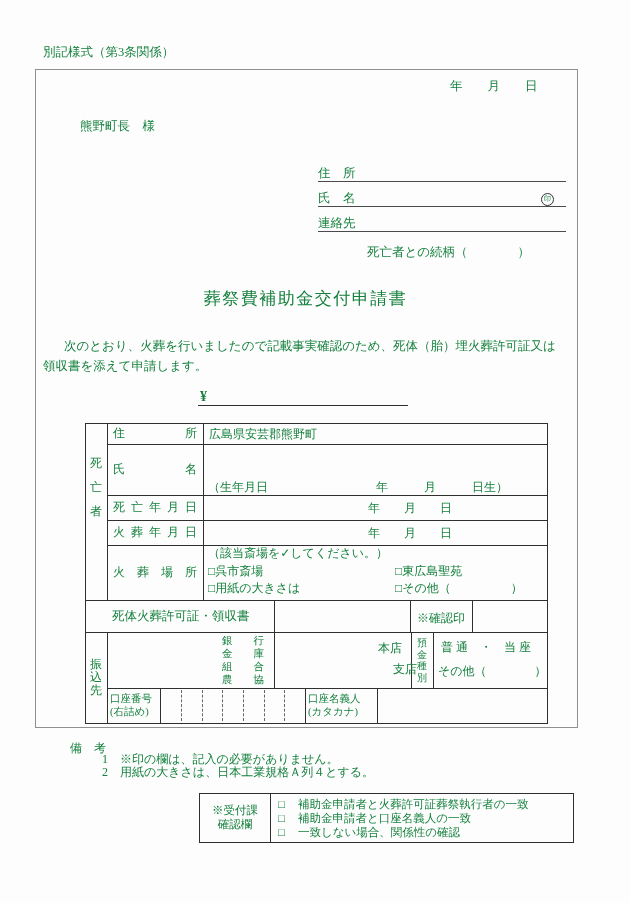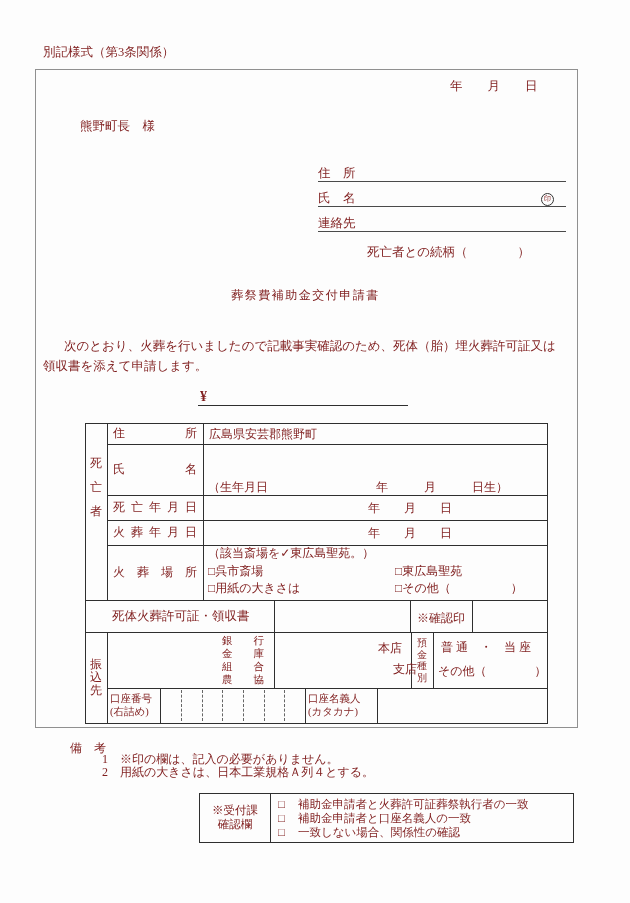--- a/index.html
+++ b/index.html
@@ -1,17 +1,17 @@
 <!DOCTYPE html>
 <html><head>
 <meta charset="utf-8">
 <style>
   html,body{margin:0;padding:0;background:#fff;}
   .sheet{position:relative;width:630px;height:903px;background:#fdfdfd;overflow:hidden;
-         font-family:"Liberation Serif","DejaVu Serif",serif;color:#7f1d1d;}
+         font-family:"Liberation Serif","DejaVu Serif",serif;color:#15803d;}
   .t{position:absolute;white-space:pre;line-height:1.25;}
   .fs10{font-size:10px}.fs105{font-size:10.5px}.fs115{font-size:11.5px}
   .fs12{font-size:12px}.fs125{font-size:12.5px}.fs14{font-size:14px}
   .hl{position:absolute;height:1px;background:#2f2f2f;}
   .vl{position:absolute;width:1px;background:#2f2f2f;}
   .ul{position:absolute;height:1px;background:#4a4a4a;}
   .dash{position:absolute;width:0;border-left:1px dashed #666;}
   .frame{position:absolute;border:1px solid #909090;}
   .jlabel{position:absolute;left:113px;width:84px;font-size:12px;
           text-align:justify;text-align-last:justify;white-space:normal;}
@@ -40,21 +40,21 @@
 
   <div class="t fs125" style="left:318px;top:191px">氏　名</div>
   <div class="seal" style="left:541px;top:193px">印</div>
   <div class="ul" style="left:318px;top:206px;width:248px"></div>
 
   <div class="t fs125" style="left:318px;top:216px">連絡先</div>
   <div class="ul" style="left:318px;top:231px;width:248px"></div>
 
   <div class="t fs125" style="left:367px;top:245px">死亡者との続柄（　　　　）</div>
 
-  <div class="ctr" style="left:35px;top:287px;width:541px;font-size:12px;letter-spacing:1.5px">葬祭費補助金交付申請書</div>
+  <div class="ctr" style="left:35px;top:287px;width:541px;font-size:17px;letter-spacing:1.5px">葬祭費補助金交付申請書</div>
 
   <div class="t fs125" style="left:64px;top:339px">次のとおり、火葬を行いましたので記載事実確認のため、死体（胎）埋火葬許可証又は</div>
   <div class="t fs125" style="left:43px;top:359px">領収書を添えて申請します。</div>
 
   <div class="t fs14" style="left:200px;top:388px;font-weight:bold">¥</div>
   <div class="ul" style="left:198px;top:405px;width:210px;background:#2f2f2f"></div>
 
   <div class="hl" style="left:85px;top:423px;width:462px"></div>
   <div class="hl" style="left:107px;top:444px;width:440px"></div>
   <div class="hl" style="left:107px;top:495px;width:440px"></div>
@@ -94,21 +94,21 @@
   <div class="jlabel" style="top:444px;line-height:51px">氏 名</div>
   <div class="t fs12" style="left:208px;top:480px">（生年月日　　　　　　　　　年　　　月　　　日生）</div>
 
   <div class="jlabel" style="top:495px;line-height:25px">死 亡 年 月 日</div>
   <div class="t fs12" style="left:368px;top:501px">年　　月　　日</div>
 
   <div class="jlabel" style="top:520px;line-height:25px">火 葬 年 月 日</div>
   <div class="t fs12" style="left:368px;top:526px">年　　月　　日</div>
 
   <div class="jlabel" style="top:545px;line-height:55px">火 葬 場 所</div>
-  <div class="t fs12" style="left:208px;top:546px">（該当斎場を✓東広島聖苑。）</div>
+  <div class="t fs12" style="left:208px;top:546px">（該当斎場を✓してください。）</div>
   <div class="t fs12" style="left:208px;top:564px"><span class="box">□</span><span>呉市斎場</span></div>
   <div class="t fs12" style="left:395px;top:564px"><span class="box">□</span><span>東広島聖苑</span></div>
   <div class="t fs12" style="left:208px;top:581px"><span class="box">□</span><span>用紙の大きさは</span></div>
   <div class="t fs12" style="left:395px;top:581px"><span class="box">□</span><span>その他（　　　　　）</span></div>
 
   <div class="t fs125" style="left:112px;top:609px">死体火葬許可証・領収書</div>
   <div class="ctr fs12" style="left:410px;top:610px;width:62px">※確認印</div>
 
   <div class="vt fs12" style="left:85px;top:658px;width:22px;line-height:13px">振込先</div>
 

